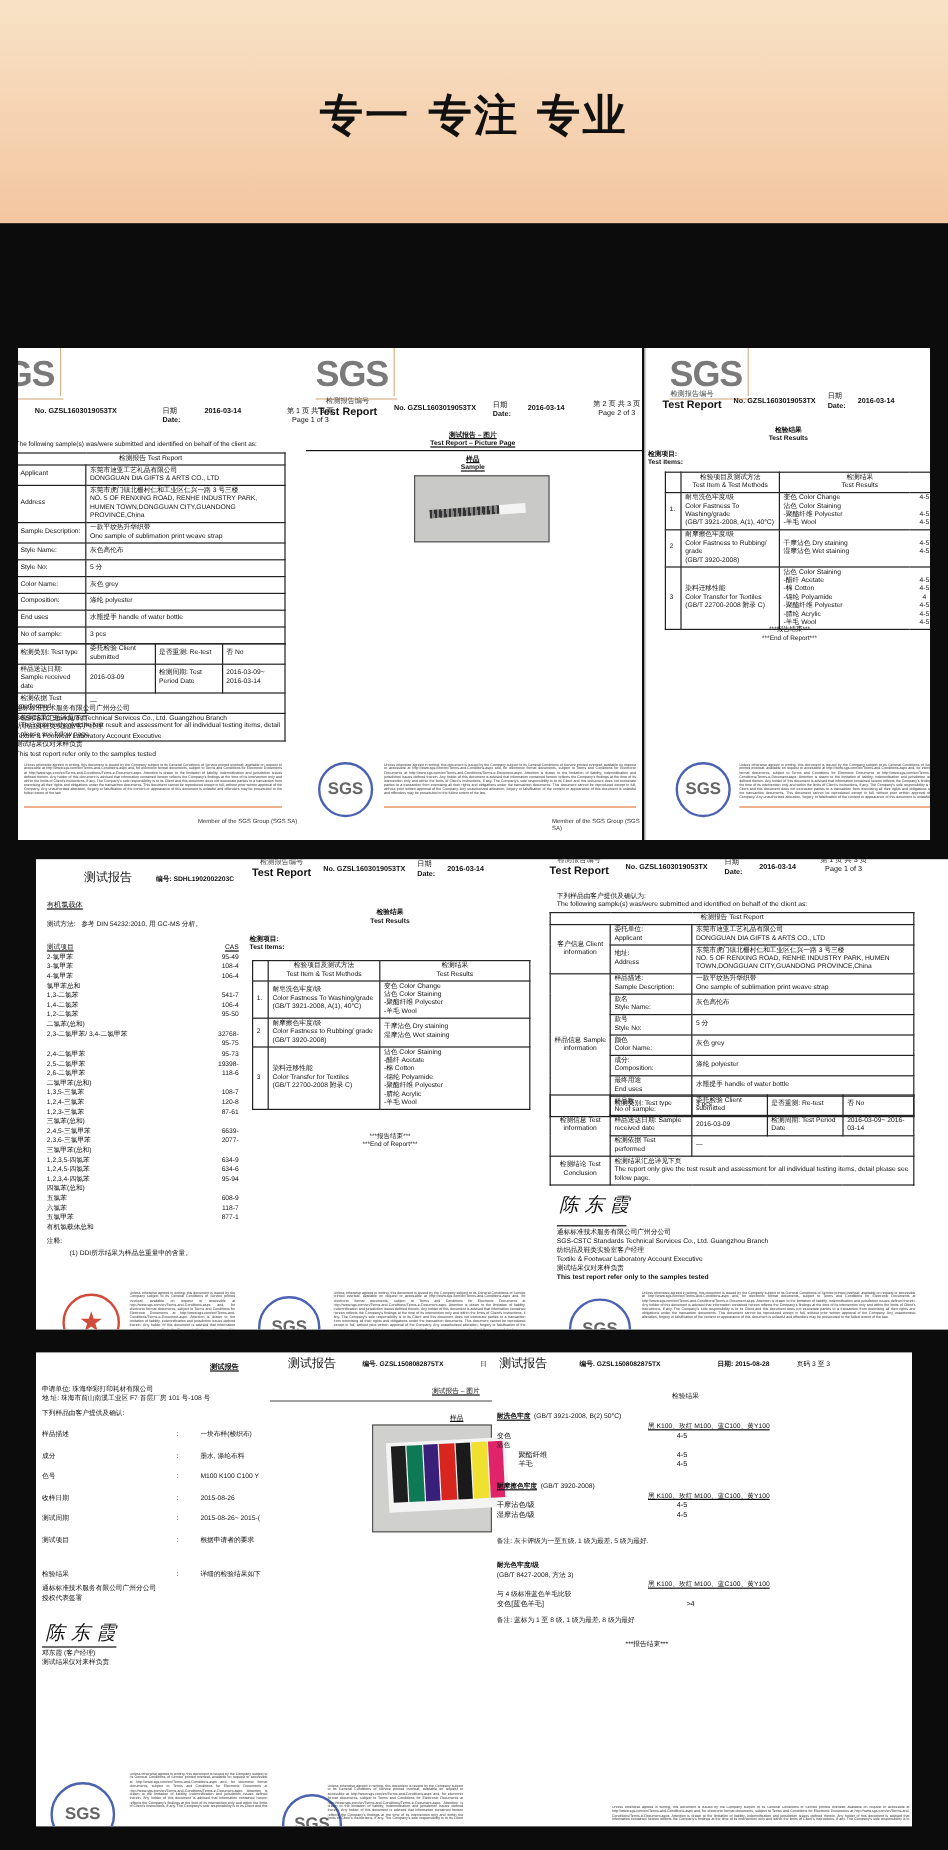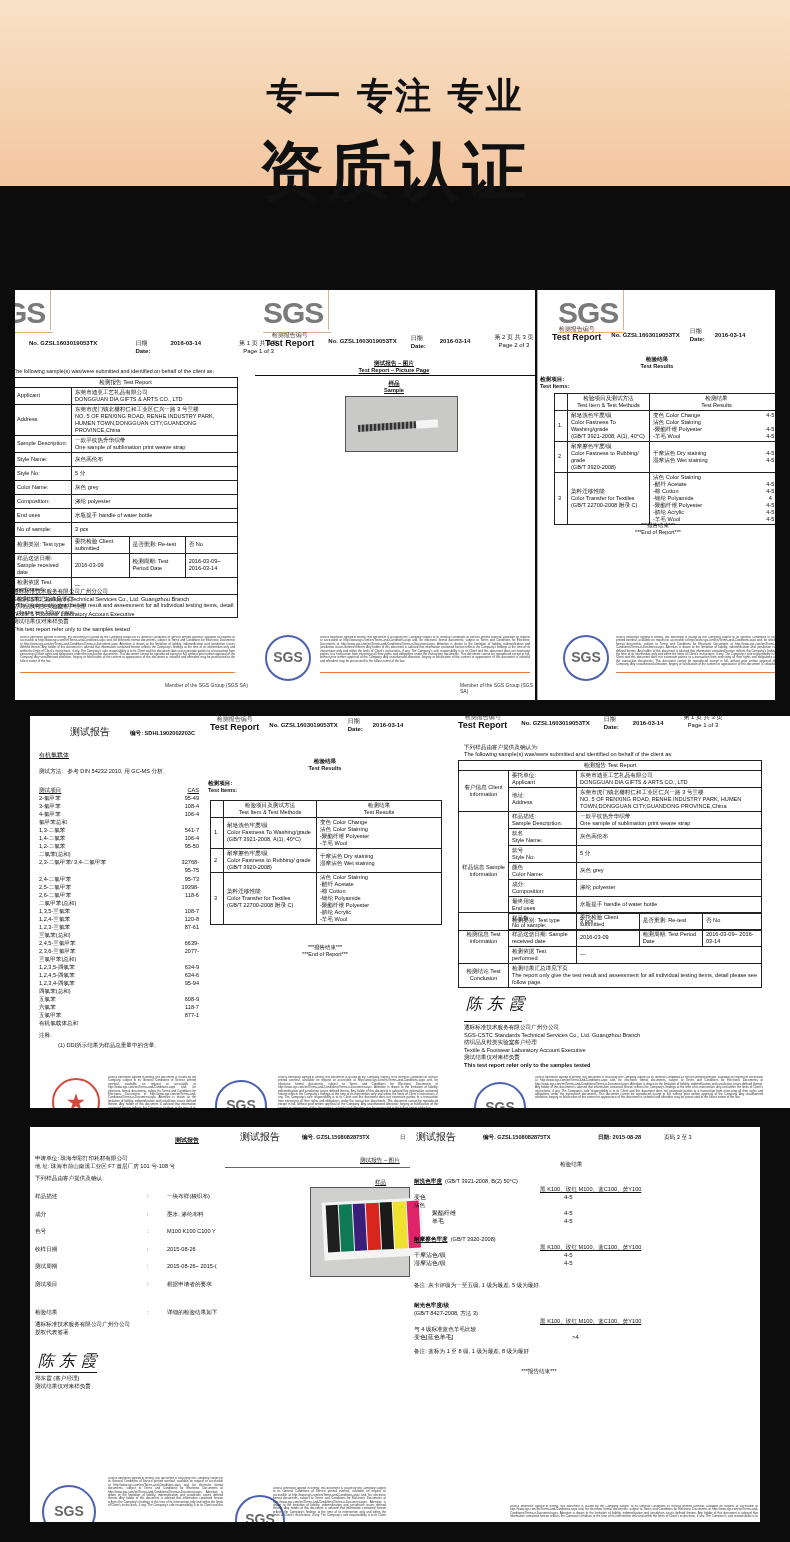--- a/index.html
+++ b/index.html
@@ -28,21 +28,20 @@
 .photo{position:absolute;background:#c9c9c7;border:1px solid #555}
 .stripe{position:absolute;height:7px;background:repeating-linear-gradient(90deg,#333 0 2px,#888 2px 4px)}
 .sig{font-family:"DejaVu Serif",serif;font-style:italic;font-size:16px;position:absolute}
 .row{position:absolute;font-size:6px;display:flex}
 </style>
 </head>
 <body>
 
 <div class="hero">
   <div class="sub">专一 专注 专业</div>
-  <div class="main">资质认证</div>
 </div>
 
 <div class="sheet" style="left:15px;top:290px;width:520px;height:410px;">
   <div class="sgs" style="left:-30px;top:4px">SGS</div>
   <div class="hdr" style="left:14px;top:50px;">
     <b>No. GZSL1603019053TX</b>
     <span style="width:10px"></span>
     <span><span>日期</span><br><b>Date:</b></span>
     <b style="margin-left:6px">2016-03-14</b>
     <span class="center" style="margin-left:24px"><span>第 1 页 共 3 页</span><br><span>Page 1 of 3</span></span>

